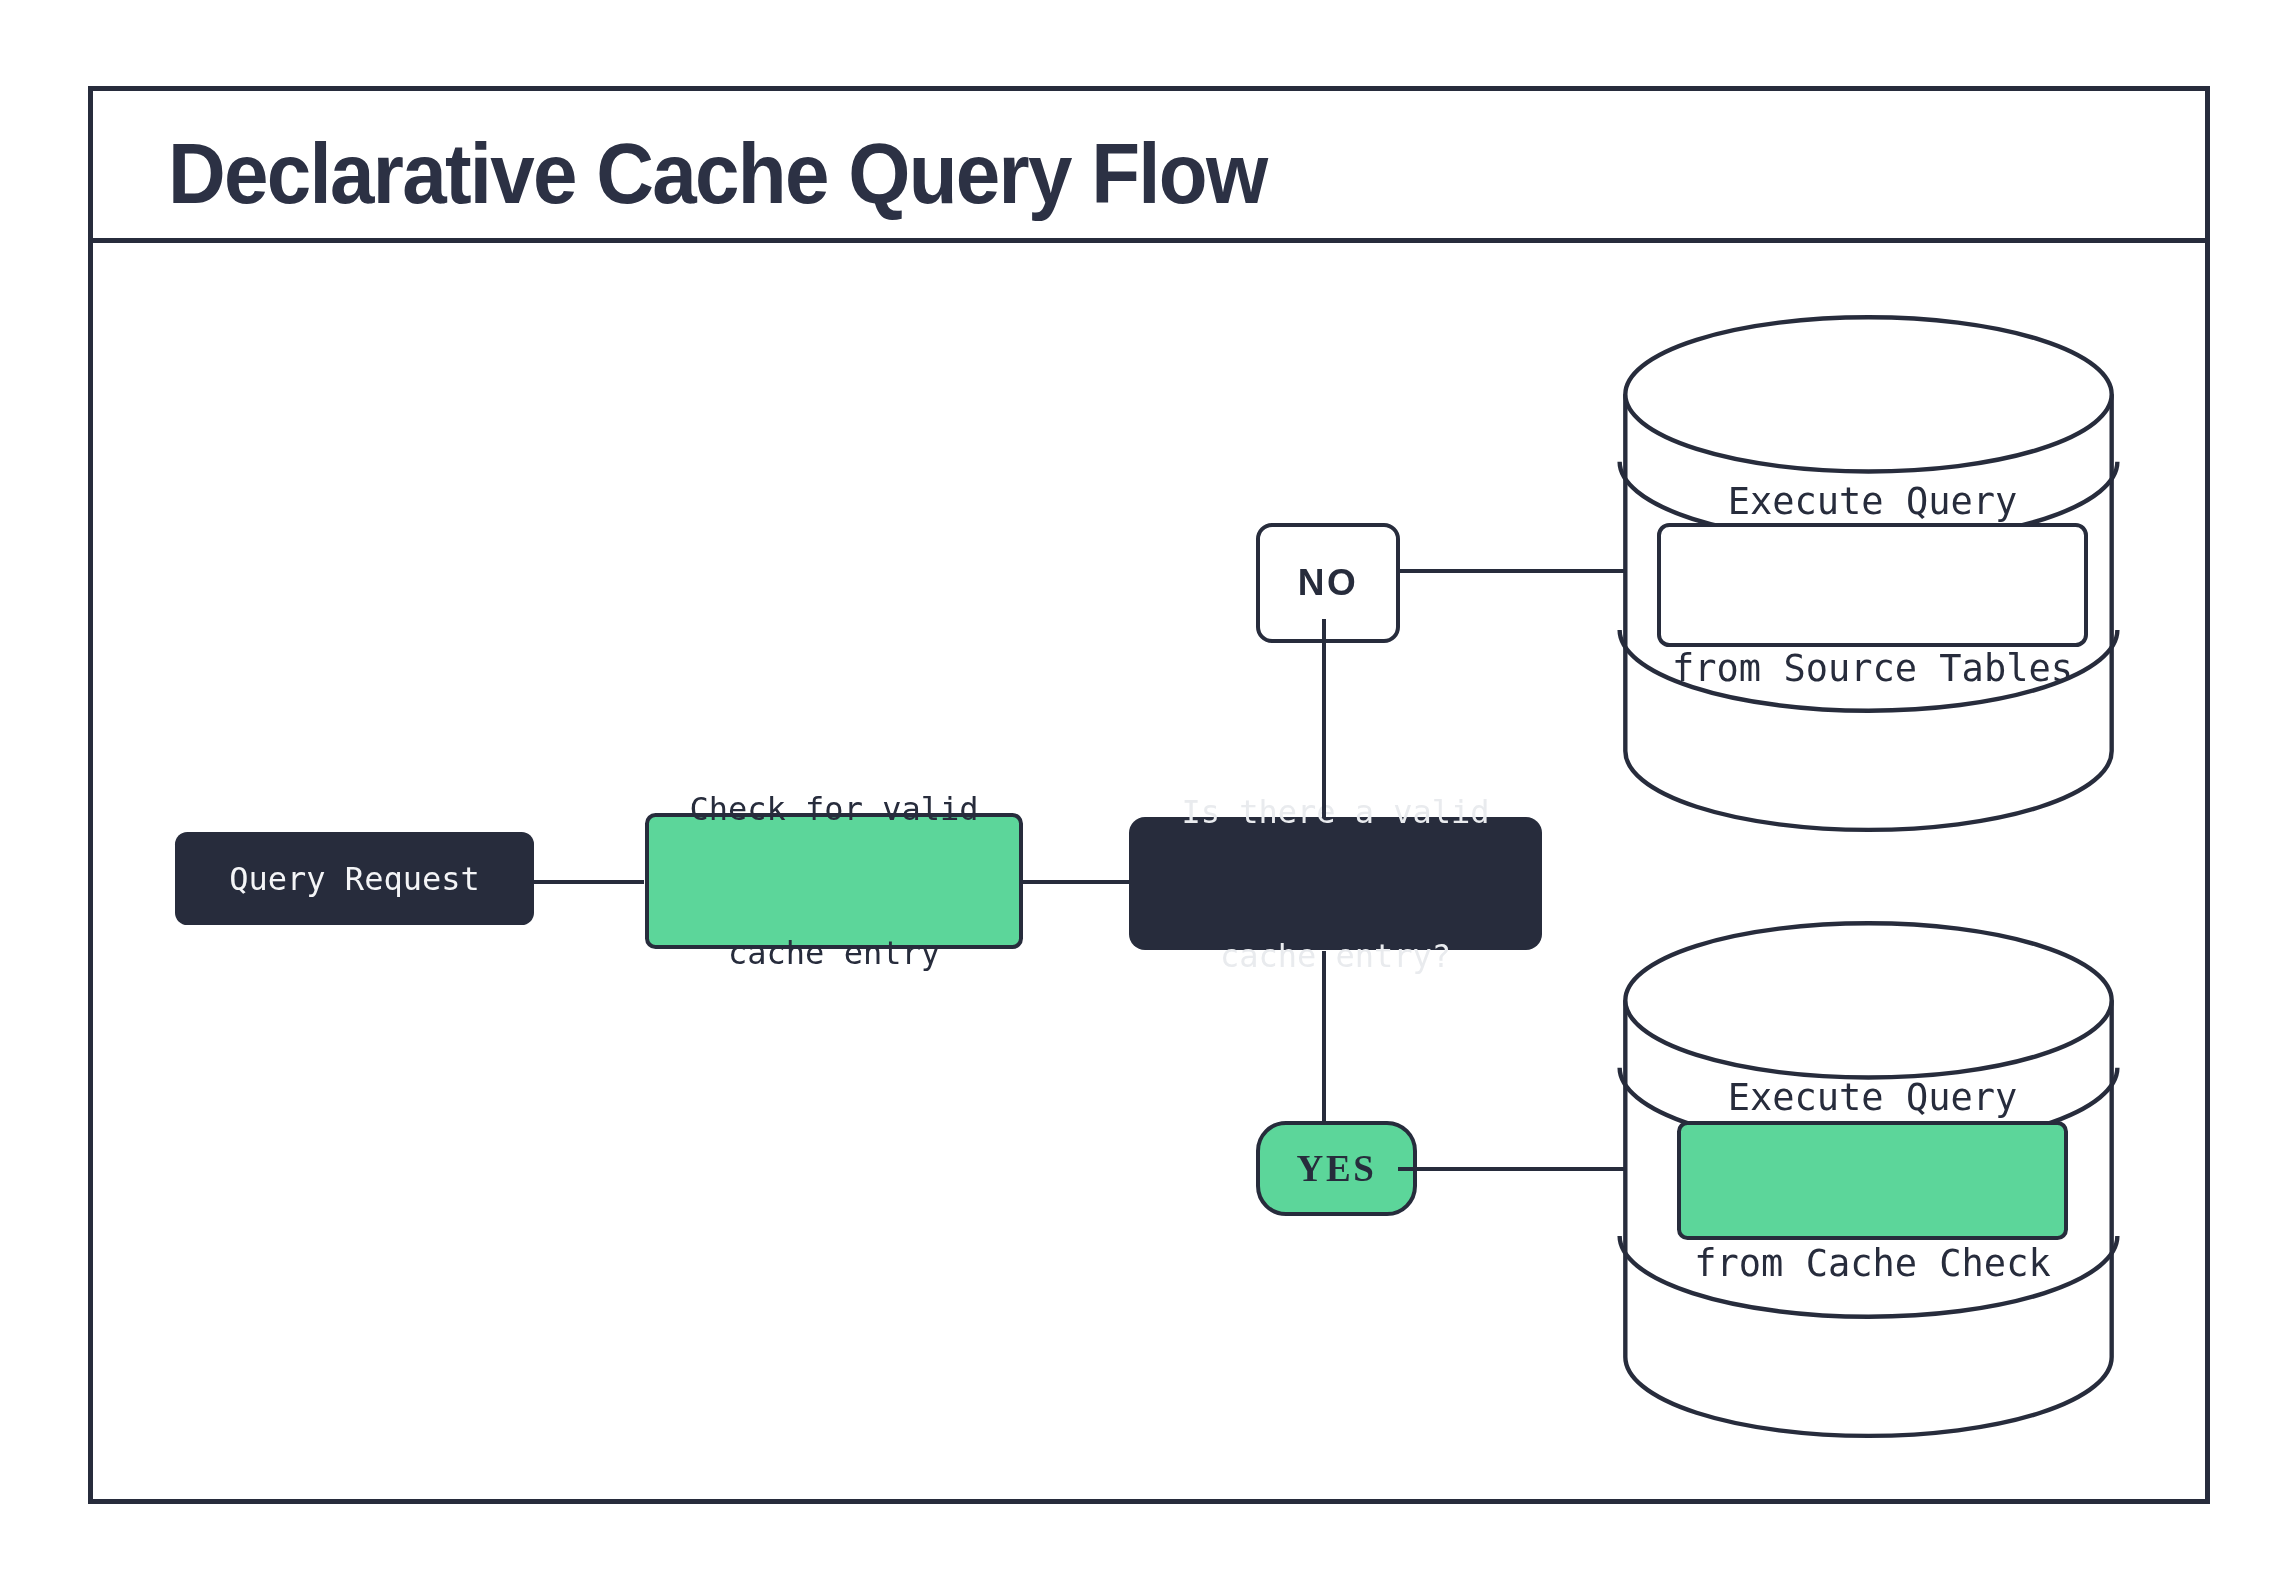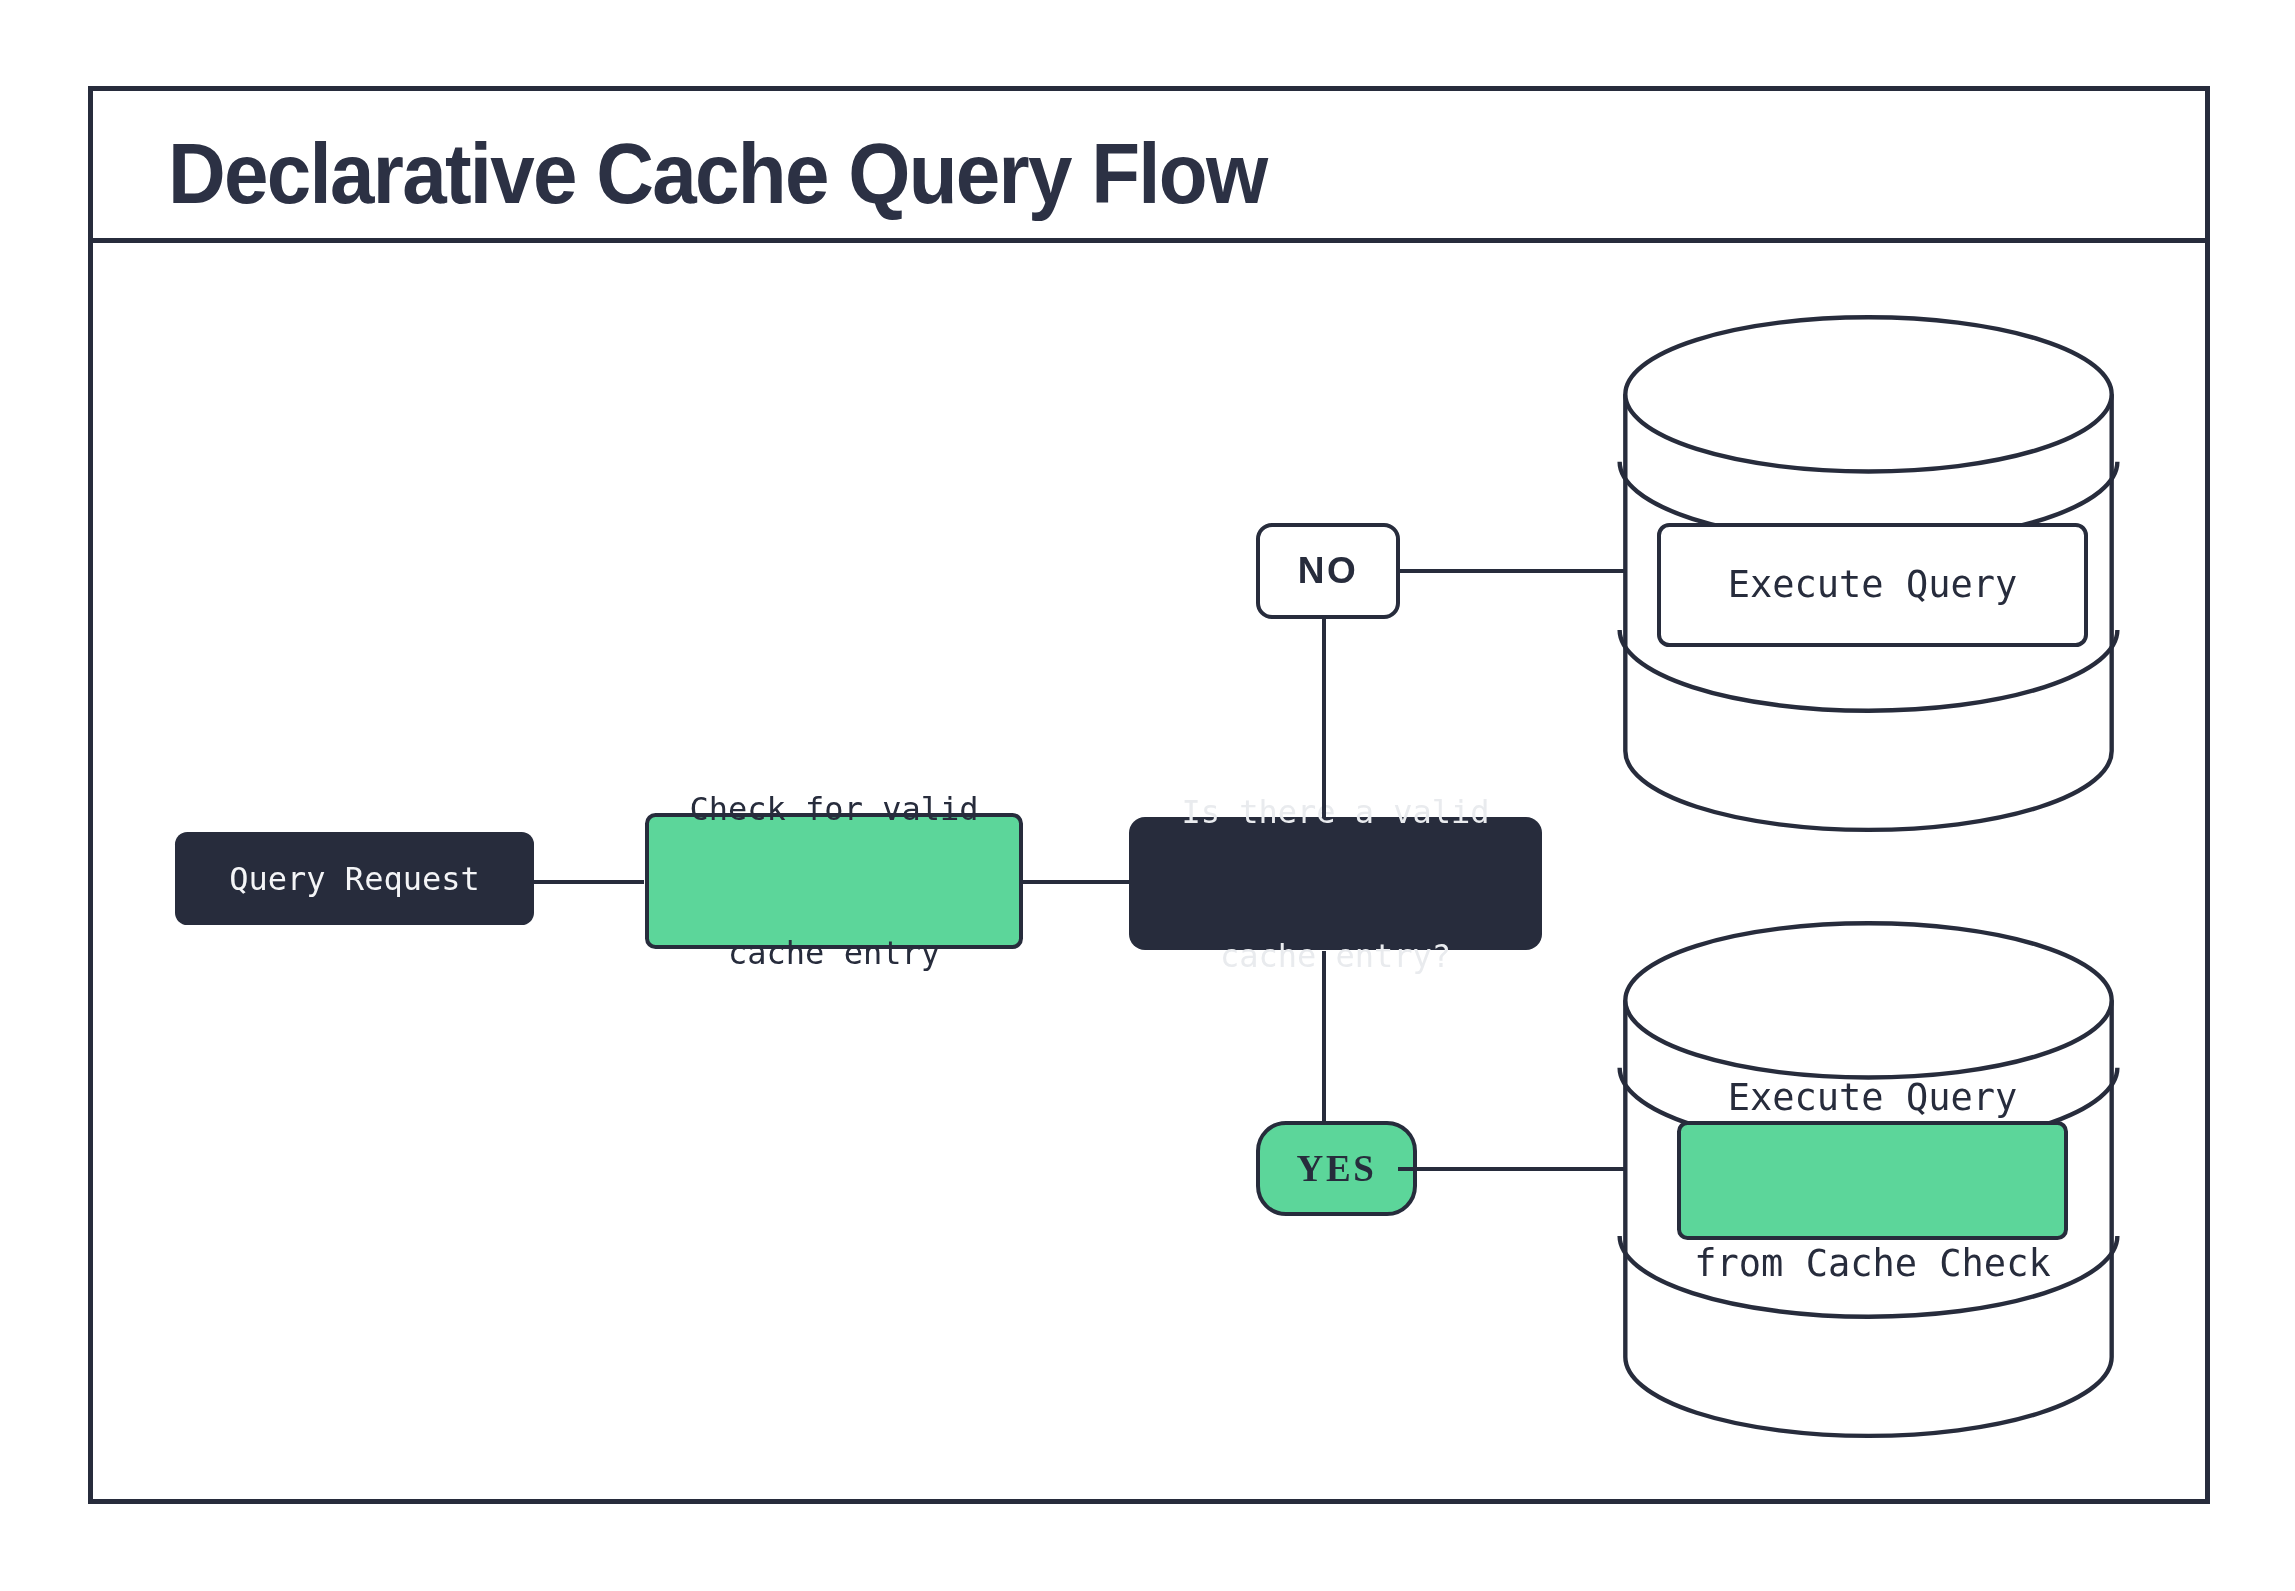--- a/index.html
+++ b/index.html
@@ -67,21 +67,21 @@
   .node-white{
     background:#ffffff;
     color:var(--ink);
     border:4.4px solid var(--ink);
     border-radius:14px;
   }
   .two-line{line-height:1.5;}
   .qr{left:175px; top:832px; width:359px; height:93px; font-size:32px;}
   .check{left:645px; top:813px; width:378px; height:136px; font-size:32px; border-radius:10.5px;}
   .decision{left:1129px; top:817px; width:413px; height:133px; font-size:32px; color:var(--light2); border-radius:16px;}
-  .no{left:1256px; top:523px; width:144px; height:96px;
+  .no{left:1256px; top:523px; width:144px; height:120px;
       font-family:"Liberation Sans", sans-serif; font-weight:700;
       font-size:37px; letter-spacing:2.6px; border-radius:16px;}
   .yes{left:1256px; top:1121px; width:161px; height:95px;
       font-family:Liberation Serif, serif; font-weight:700;
       font-size:37px; letter-spacing:2.6px; border-radius:30px;}
   .dblabel{
     z-index:3;
     font-size:37px;
   }
   .src-label{left:1657px; top:523px; width:431px; height:124px; border-radius:12.3px;}
@@ -157,20 +157,21 @@
     <span>NO</span>
   </div>
 
   <div class="node node-green yes">
     <span>YES</span>
   </div>
 
   <div class="node node-white dblabel src-label two-line">
     <span>
       <span style="display:block">Execute Query</span>
+      <span style="display:block">from Source Tables</span>
     </span>
   </div>
 
   <div class="node node-green dblabel cache-label two-line">
     <span>
       <span style="display:block">Execute Query</span>
       <span style="display:block">from Cache Check</span>
     </span>
   </div>
 

